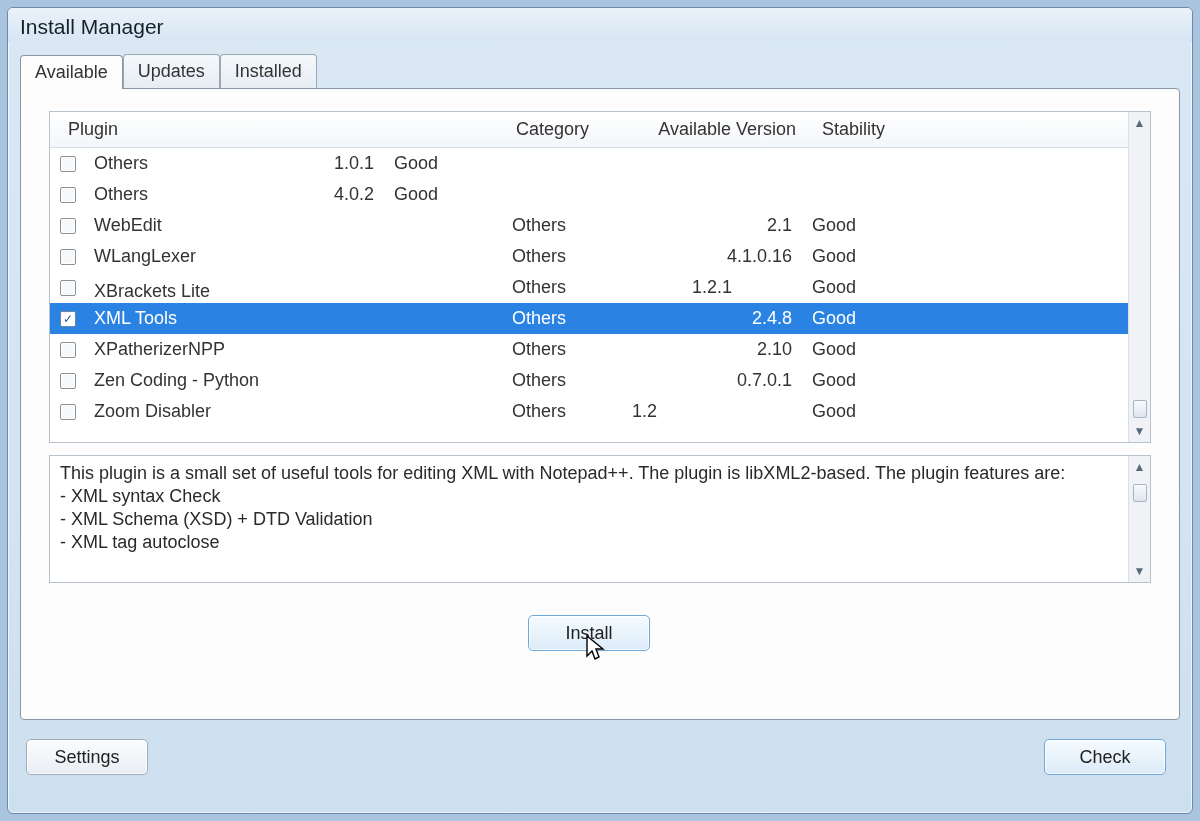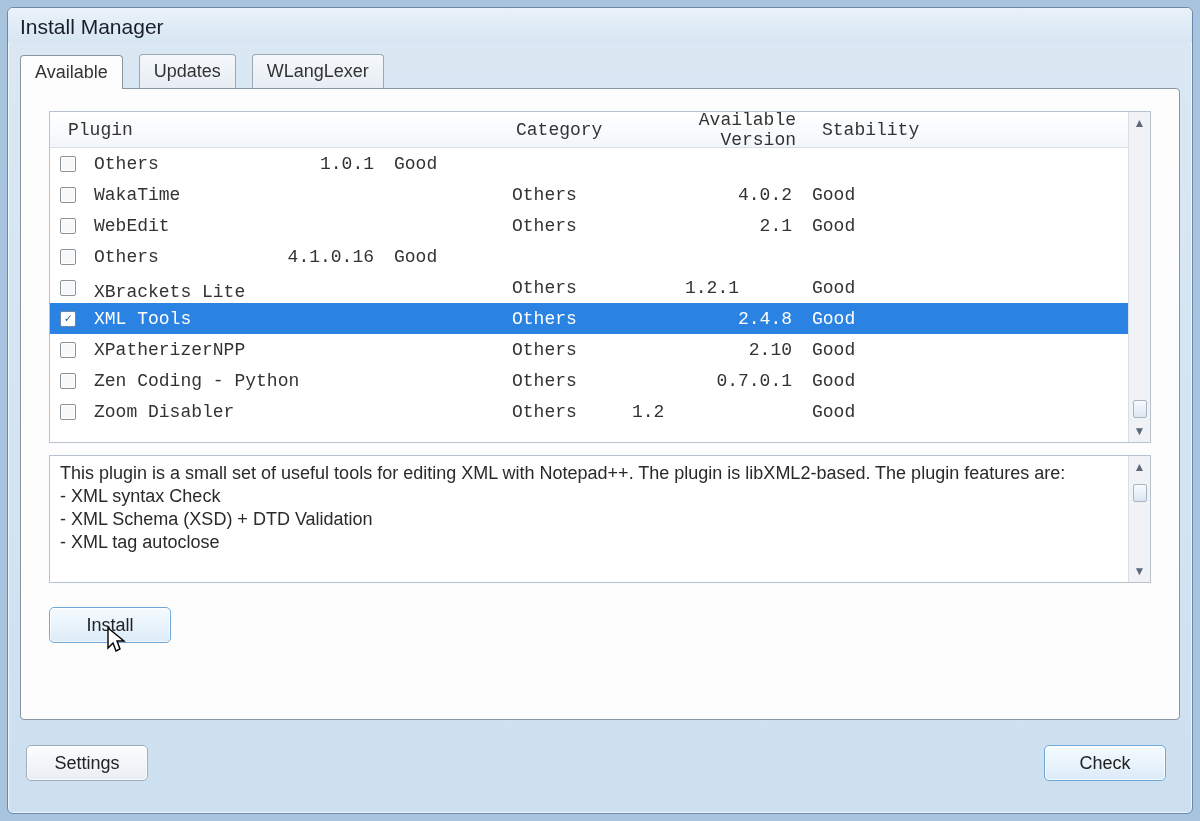--- a/index.html
+++ b/index.html
@@ -13,21 +13,21 @@
     box-shadow: inset 0 0 0 1px #ffffffaa;
     display: flex; flex-direction: column;
     overflow: hidden;
   }
   .titlebar {
     padding: 7px 12px 3px 12px;
     color: #17202a; font-size: 21px;
     background: linear-gradient(to bottom, #eaf2fa, #d7e6f3);
   }
   .tab-region { position: relative; margin: 12px 12px 0 12px; }
-  .tabs { display: flex; gap: 16px; }
+  .tabs { display: flex; gap: 0; }
   .tab {
     padding: 6px 14px;
     background: linear-gradient(to bottom, #f5f8fb, #e6edf3);
     border: 1px solid #9aa7b4;
     border-bottom: none;
     border-top-left-radius: 4px; border-top-right-radius: 4px;
     font-size: 18px; color: #333;
     position: relative;
     cursor: default;
   }
@@ -48,21 +48,21 @@
     display: flex; flex-direction: column;
   }
   .list-frame {
     border: 1px solid #b8c2cc;
     background: #fff;
     height: 332px;
     position: relative;
     display: flex;
     overflow: hidden;
   }
-  .list-content { flex: 1; font-family: Liberation Mono, monospace; }
+  .list-content { flex: 1; }
   .list-header {
     display: flex;
     align-items: center;
     height: 36px;
     border-bottom: 1px solid #d6dee6;
     background: linear-gradient(to bottom, #ffffff, #f3f6fa);
     padding-left: 8px;
   }
   .hcell { padding: 0 10px; color: #333; font-size: 18px; }
   .col-plugin    { width: 448px; }
@@ -113,57 +113,57 @@
     height: 128px;
     display: flex;
   }
   .desc-text {
     flex: 1;
     padding: 6px 10px;
     font-size: 18px; line-height: 23px;
     color: #2a2a2a;
     white-space: pre-line;
   }
-  .button-row { display: flex; justify-content: flex-start; margin-top: 24px; padding-right: 22px; }
+  .button-row { display: flex; justify-content: center; margin-top: 32px; padding-right: 22px; }
   .btn {
     min-width: 122px; height: 36px;
     padding: 0 18px;
     background: linear-gradient(to bottom,#f5fbff,#dcebf8);
     border: 1px solid #6fa8d8;
     border-radius: 5px;
     font-size: 18px; color: #222;
     box-shadow: inset 0 0 0 1px #ffffffcc;
     cursor: default;
     display: inline-flex; align-items: center; justify-content: center;
     position: relative;
   }
   .btn.plain {
     background: linear-gradient(to bottom,#fbfcfe,#e9eef4);
     border-color: #a0adb9;
   }
   .footer {
     display: flex; justify-content: space-between;
-    padding: 25px 26px 14px 18px;
+    padding: 19px 26px 14px 18px;
   }
   .cursor-icon {
     position: absolute; left: 56px; top: 18px;
     pointer-events: none;
   }
 </style>
 </head>
 <body>
 
 <div class="window">
   <div class="titlebar">Install Manager</div>
 
   <div class="tab-region">
     <div class="tabs">
       <div class="tab active">Available</div>
       <div class="tab">Updates</div>
-      <div class="tab">WLangLexer</div>
+      <div class="tab">Installed</div>
     </div>
 
     <div class="tab-body">
 
       <div class="list-frame">
         <div class="list-content">
           <div class="list-header">
             <div class="hcell col-plugin">Plugin</div>
             <div class="hcell col-category">Category</div>
             <div class="hcell col-version">Available Version</div>
@@ -171,34 +171,34 @@
           </div>
           <div id="rows">
               <div class="row">
                 <span class="chk"></span>
                 <span class="cell col-category">Others</span>
                 <span class="cell col-version" style="text-align: right;">1.0.1</span>
                 <span class="cell col-stability">Good</span>
               </div>
               <div class="row">
                 <span class="chk"></span>
-                <span class="cell col-plugin" style="width: 418px;">WakaTime</span>
                 <span class="cell col-category">Others</span>
                 <span class="cell col-version" style="text-align: right;">4.0.2</span>
                 <span class="cell col-stability">Good</span>
               </div>
               <div class="row">
                 <span class="chk"></span>
                 <span class="cell col-plugin" style="width: 418px;">WebEdit</span>
                 <span class="cell col-category">Others</span>
                 <span class="cell col-version" style="text-align: right;">2.1</span>
                 <span class="cell col-stability">Good</span>
               </div>
               <div class="row">
                 <span class="chk"></span>
+                <span class="cell col-plugin" style="width: 418px;">WLangLexer</span>
                 <span class="cell col-category">Others</span>
                 <span class="cell col-version" style="text-align: right;">4.1.0.16</span>
                 <span class="cell col-stability">Good</span>
               </div>
               <div class="row">
                 <span class="chk"></span>
                 <span class="cell col-plugin" style="width: 418px; margin-top: 8px;">XBrackets Lite</span>
                 <span class="cell col-category">Others</span>
                 <span class="cell col-version" style="text-align: center;">1.2.1</span>
                 <span class="cell col-stability">Good</span>

